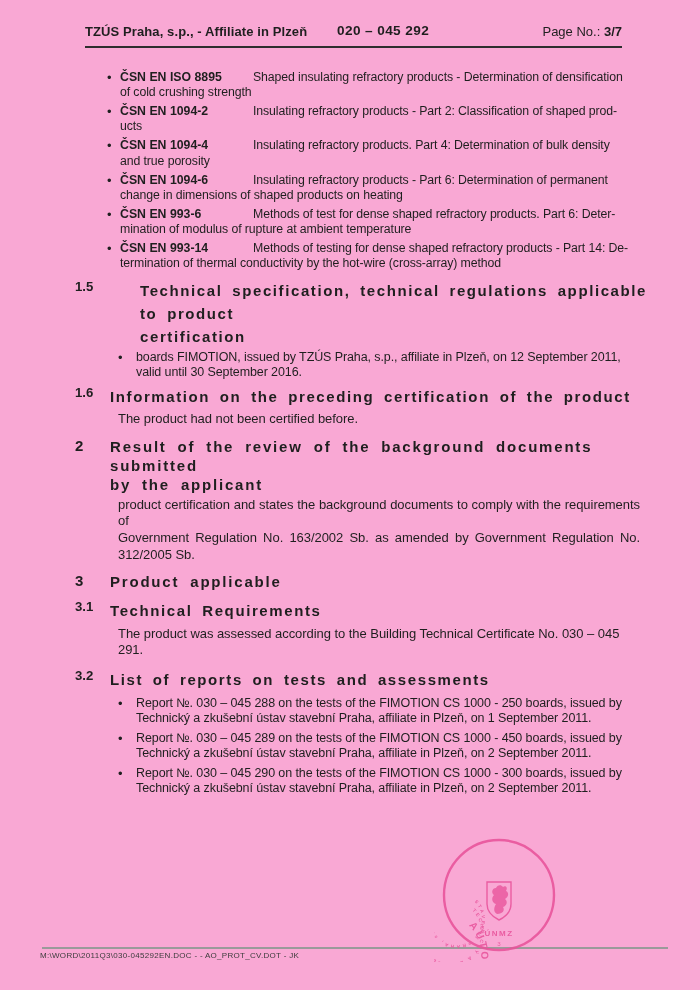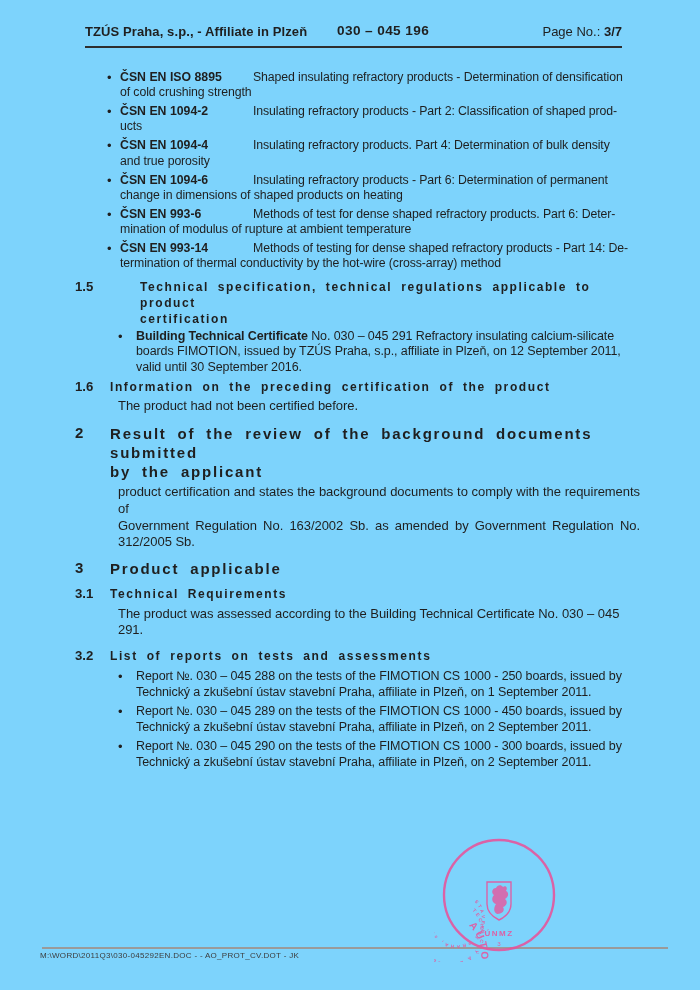--- a/index.html
+++ b/index.html
@@ -1,18 +1,18 @@
 <!DOCTYPE html>
 <html><head>
 <meta charset="utf-8">
 <style>
   html,body{margin:0;padding:0;background:#e9e9e9;}
   .page{
     position:relative;width:700px;height:990px;margin:0 auto;
-    background:#7dd3fc;color:#1f1f1f;overflow:hidden;
+    background:#f9a8d4;color:#1f1f1f;overflow:hidden;
     font-family:"Liberation Sans","DejaVu Sans",sans-serif;
   }
   
   .header{position:absolute;left:85px;top:22px;width:537px;height:24px;
     border-bottom:2.5px solid #2e2e2e;font-size:13px;}
   .header .h-left{position:absolute;left:0;top:2px;font-weight:bold;letter-spacing:.1px;}
   .header .h-center{position:absolute;left:252px;top:1px;font-weight:bold;font-size:13.6px;letter-spacing:.4px;}
   .header .h-right{position:absolute;right:0;top:2px;}
   .header .h-right b{font-weight:bold;}
   
@@ -22,21 +22,21 @@
   .std-item{position:relative;padding-left:13px;margin-bottom:3.6px;
     font-size:12.3px;line-height:15.3px;letter-spacing:-.1px;}
   .std-item::before{content:"•";position:absolute;left:0;top:0;font-size:13px;}
   .std-l1{white-space:nowrap;}
   .std-code{display:inline-block;width:133px;font-weight:bold;letter-spacing:0;}
   
   .sec{display:flex;margin-left:75px;width:575px;}
   .sec-num{flex:0 0 35px;font-weight:bold;}
   .h-sub .sec-num{font-size:13.2px;}
   .h-main .sec-num{font-size:15px;}
-  .h-sub .sec-head{font-weight:bold;font-size:12px;letter-spacing:1.6px;word-spacing:4px;line-height:16px;}
+  .h-sub .sec-head{font-weight:bold;font-size:15px;letter-spacing:1.6px;word-spacing:4px;line-height:23px;}
   .h-main .sec-head{font-weight:bold;font-size:15px;letter-spacing:1.8px;word-spacing:5px;line-height:19px;}
   .body-block{margin-left:118px;width:522px;font-size:13px;line-height:16px;letter-spacing:-.05px;}
   .jline{text-align:justify;text-align-last:justify;line-height:16.8px;}
   .nline{line-height:16.8px;}
   
   .sub-bullets{margin:0 0 0 118px;padding:0;list-style:none;width:524px;}
   .sub-bullets li{position:relative;padding-left:18px;margin-bottom:4px;
     font-size:12.5px;line-height:15.5px;letter-spacing:-.1px;}
   .sub-bullets li::before{content:"•";position:absolute;left:0;top:0;font-size:13px;}
   .lead-bold{font-weight:bold;}
@@ -59,21 +59,21 @@
   .stamp{position:absolute;left:434px;top:832px;opacity:.88;}
   .stamp text{font-family:"Liberation Sans","DejaVu Sans",sans-serif;}
 </style>
 </head>
 <body>
 
 <div class="page">
 
   <div class="header">
     <span class="h-left">TZÚS Praha, s.p., - Affiliate in Plzeň</span>
-    <span class="h-center">030 – 045 196</span>
+    <span class="h-center">020 – 045 292</span>
     <span class="h-right"><span>Page No.:</span>&nbsp;<b>3/7</b></span>
   </div>
 
   <div class="content">
 
     <ul class="std-list">
       <li class="std-item">
         <div class="std-l1"><span class="std-code">ČSN EN ISO 8895</span><span>Shaped insulating refractory products - Determination of densification</span></div>
         <div>of cold crushing strength</div>
       </li>
@@ -101,21 +101,20 @@
 
     <div class="sec h-sub m-s15">
       <span class="sec-num">1.5</span>
       <div class="sec-head">
         <div>Technical specification, technical regulations applicable to product</div>
         <div>certification</div>
       </div>
     </div>
     <ul class="sub-bullets m-s15b">
       <li>
-        <div><span class="lead-bold">Building Technical Certificate</span><span> No. 030 – 045 291 Refractory insulating calcium-silicate</span></div>
         <div>boards FIMOTION, issued by TZÚS Praha, s.p., affiliate in Plzeň, on 12 September 2011,</div>
         <div>valid until 30 September 2016.</div>
       </li>
     </ul>
 
     <div class="sec h-sub m-s16">
       <span class="sec-num">1.6</span>
       <div class="sec-head">Information on the preceding certification of the product</div>
     </div>
     <div class="body-block m-s16b">The product had not been certified before.</div>

